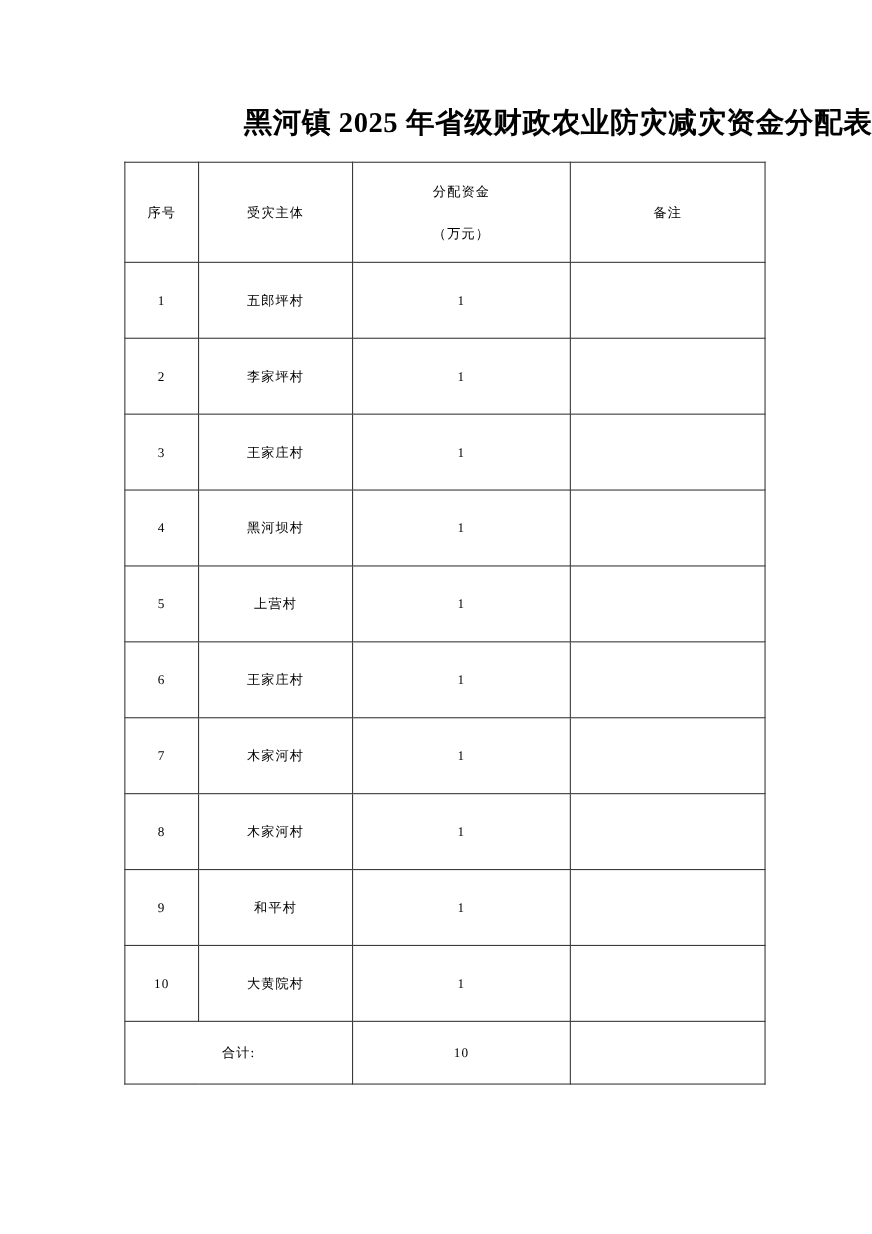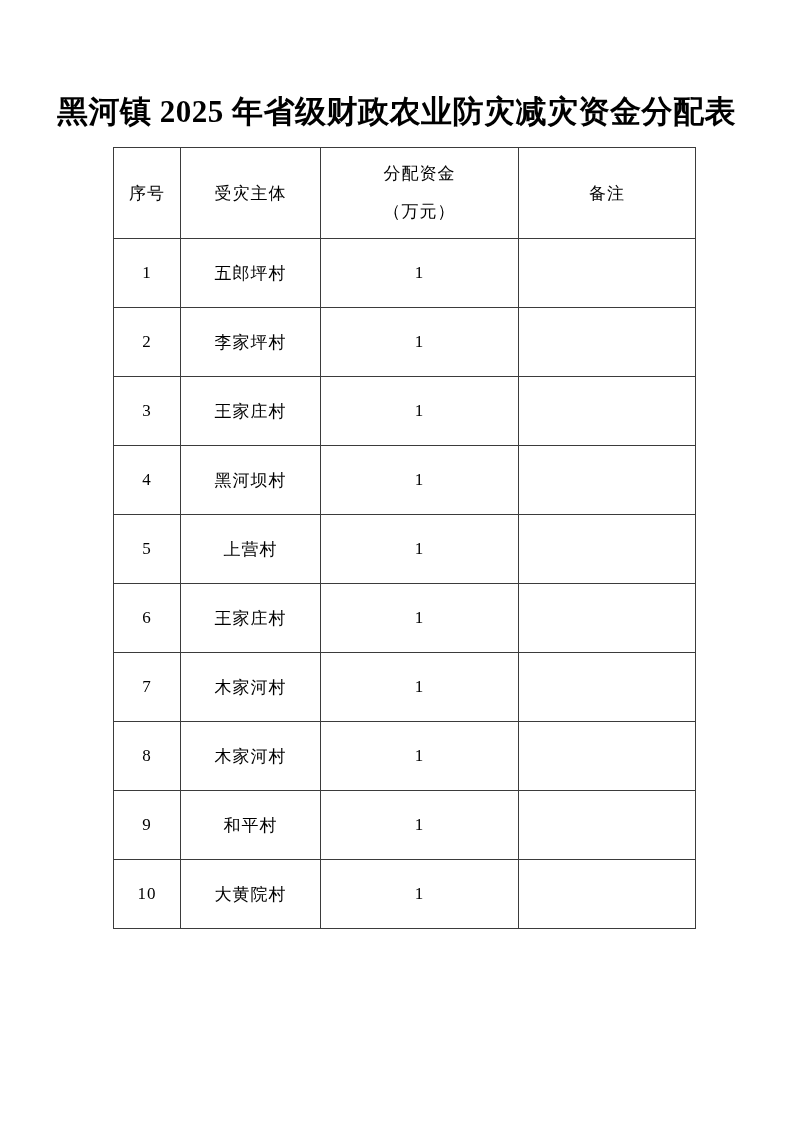--- a/index.html
+++ b/index.html
@@ -14,40 +14,40 @@
     background: #ffffff;
     color: #000000;
     font-family: "Liberation Serif", "DejaVu Serif", serif;
     overflow: hidden;
   }
   .doc-title {
     position: absolute;
     top: 96px;
     left: 0;
     width: 100%;
-    text-align: center;
-    font-size: 31px;
+    text-align: right;
+    font-size: 26px;
     line-height: 32px;
     font-weight: bold;
     letter-spacing: 0.5px;
     white-space: nowrap;
   }
   table.alloc {
     position: absolute;
     left: 113px;
     top: 147px;
     width: 582px;
     border-collapse: collapse;
     table-layout: fixed;
   }
   table.alloc td {
     border: 1px solid #3b3b3b;
     text-align: center;
     vertical-align: middle;
-    font-size: 17px;
+    font-size: 12px;
     letter-spacing: 1px;
     padding: 0;
     overflow: hidden;
     margin-left: 36px;
   }
   tr.header-row td { height: 90px; }
   tr.data-row td   { height: 68px; }
   tr.total-row td  { height: 56px; }
   .fund-head-line1 { line-height: 20px; margin-bottom: 18px; }
   .fund-head-line2 { line-height: 20px; }
@@ -132,16 +132,21 @@
         <td>1</td>
         <td></td>
       </tr>
       <tr class="data-row">
         <td>10</td>
         <td>大黄院村</td>
         <td>1</td>
         <td></td>
       </tr>
 
+      <tr class="total-row">
+        <td colspan="2">合计:</td>
+        <td>10</td>
+        <td></td>
+      </tr>
     </tbody>
   </table>
 
 </div>
 
 </body></html>

